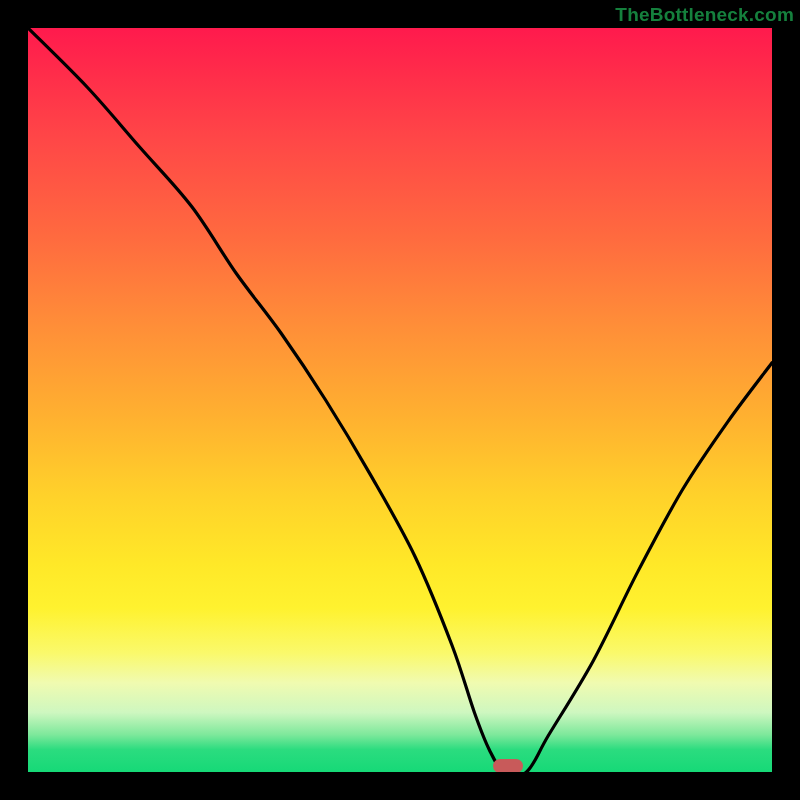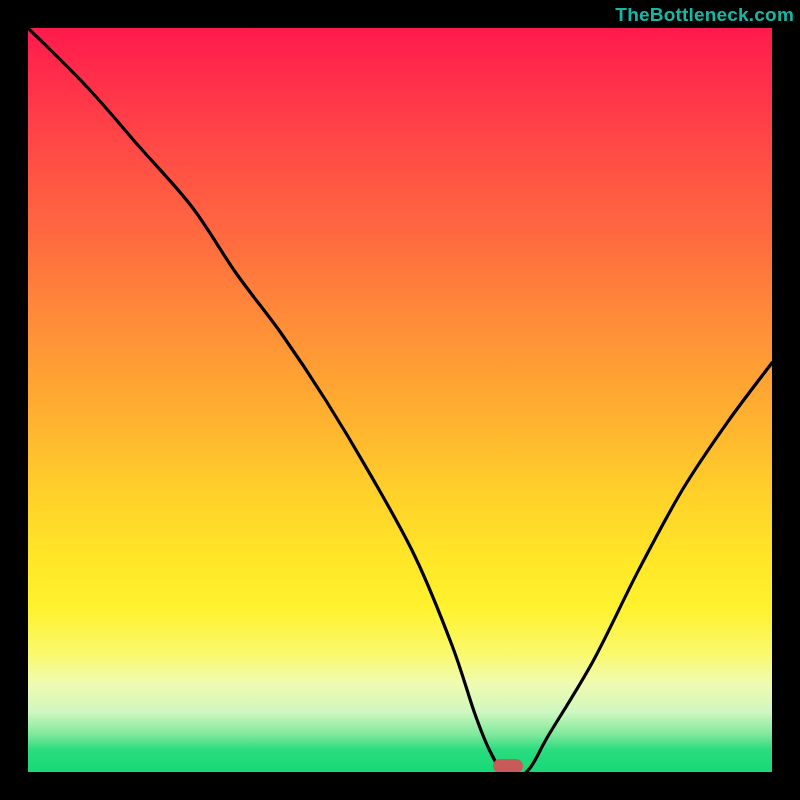--- a/index.html
+++ b/index.html
@@ -59,21 +59,21 @@
     width: 30px;
     height: 14px;
     background: #c85a5a;
     border-radius: 8px;
     transform: translate(-50%, -50%);
   }
   .watermark {
     position: absolute;
     top: 4px;
     right: 6px;
-    color: #14b8a6;
+    color: #15803d;
     font-size: 19px;
     font-weight: 600;
     letter-spacing: 0.2px;
     user-select: none;
   }
 </style>
 </head>
 <body>
 
 <div class="frame">

